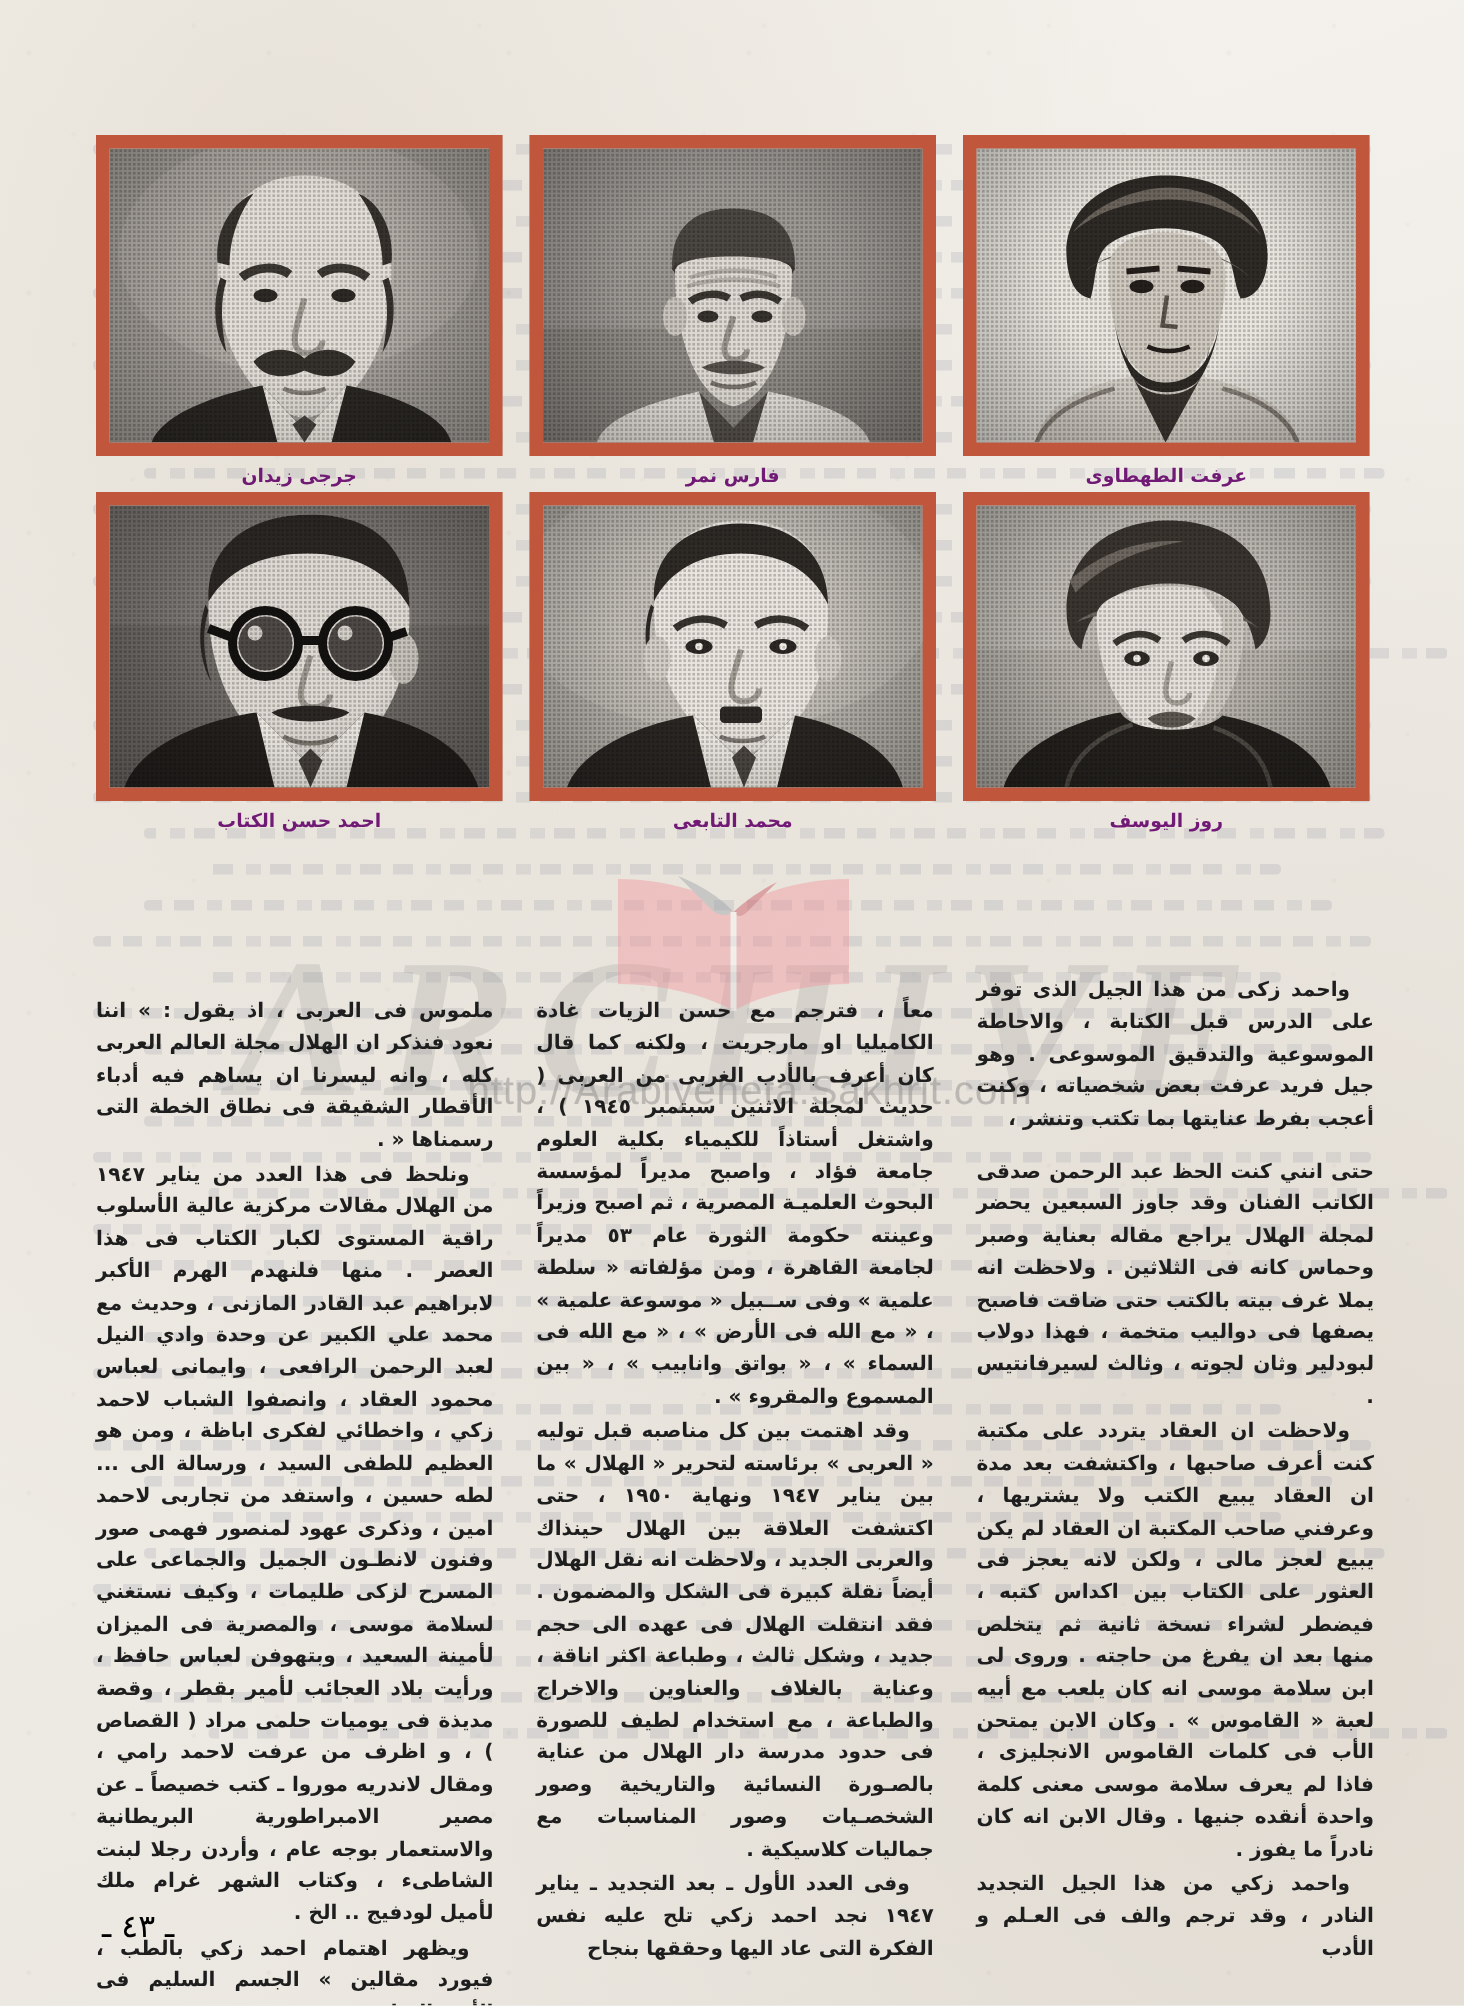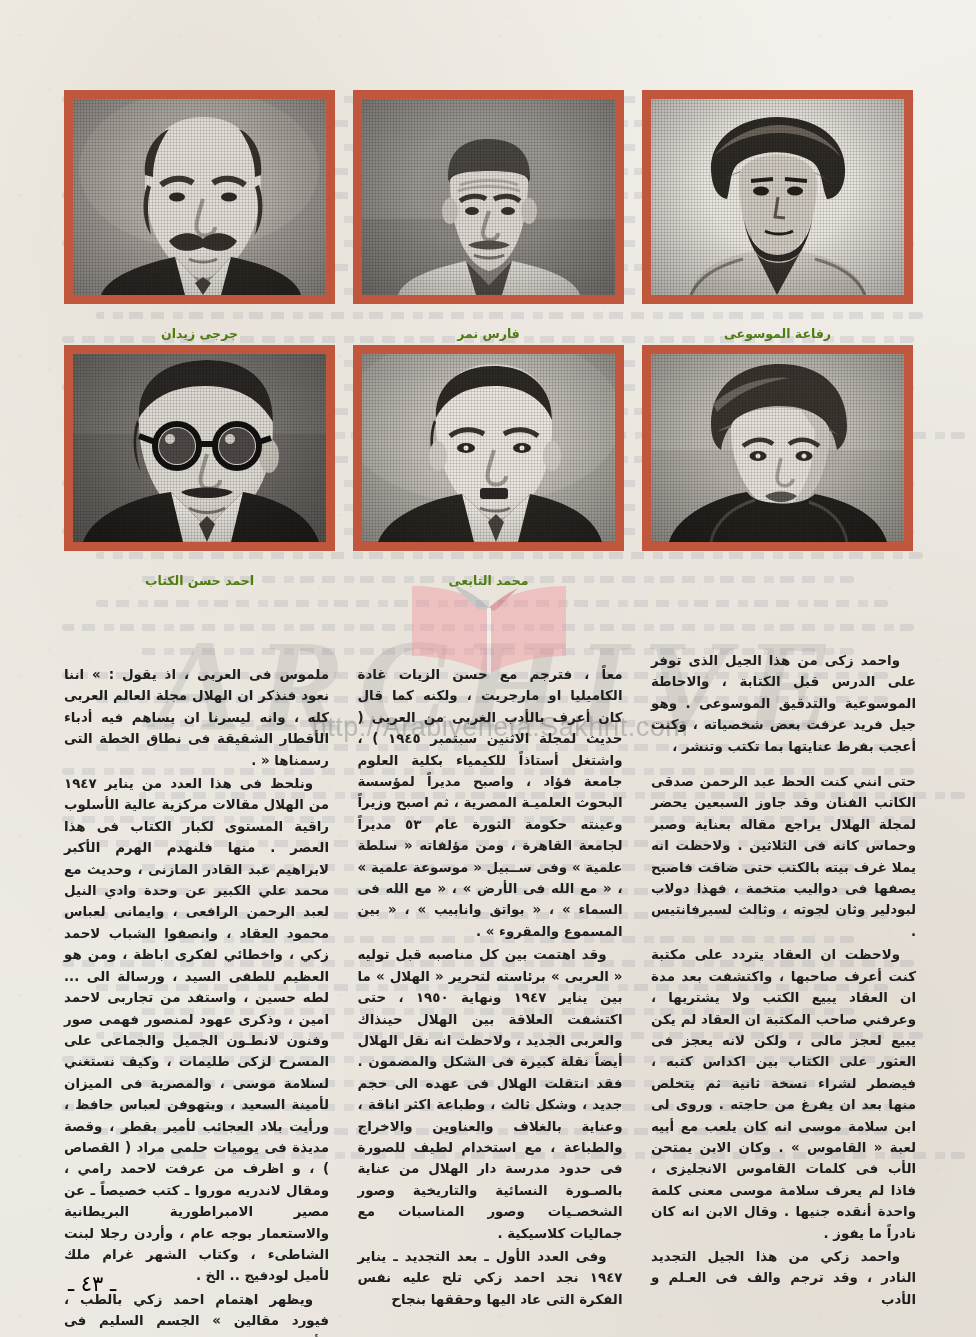--- a/index.html
+++ b/index.html
@@ -92,22 +92,22 @@
     height: 196px;
     position: relative;
     overflow: hidden;
     box-sizing: content-box;
   }
   .photo-row.row-2 .photo-frame { height: 188px; }
   .photo-caption {
     text-align: center;
     font-size: 12.5px;
     font-weight: bold;
-    color: #4d7c0f;
-    padding-top: 22px;
+    color: #701a75;
+    padding-top: 5px;
     letter-spacing: .2px;
   }
 
   
   .halftone {
     position: absolute;
     inset: 0;
     background-image:
       radial-gradient(circle, rgba(25,25,25,.40) 0 .9px, transparent 1.1px);
     background-size: 3px 3px;
@@ -283,21 +283,21 @@
             <path d="M114 132 C122 136 134 136 142 132" stroke="#241f1b" stroke-width="3" fill="none"></path>
 
             <path d="M40 196 C44 168 78 156 104 152 C112 166 142 166 150 152 C178 158 210 170 214 196 Z" fill="#d6d1c8"></path>
             <path d="M104 152 L126 196 L150 152 C142 168 112 168 104 152 Z" fill="#3a352f"></path>
             <path d="M40 196 C48 176 70 166 92 160" stroke="#8c857c" stroke-width="3" fill="none"></path>
             <path d="M214 196 C206 176 186 166 164 160" stroke="#8c857c" stroke-width="3" fill="none"></path>
           </svg>
           <div class="halftone"></div>
           <div class="vignette"></div>
         </div>
-        <div class="photo-caption">رفاعة الموسوعى</div>
+        <div class="photo-caption">عرفت الطهطاوى</div>
       </div>
 
       <div class="photo-cell">
         <div class="photo-frame">
           <svg class="portrait-svg" viewBox="0 0 253 196" preserveAspectRatio="xMidYMid slice">
             <rect width="253" height="196" fill="#8e8a85"></rect>
             <rect x="0" y="0" width="253" height="120" fill="#9b9792"></rect>
 
             <path d="M86 78 C86 50 104 40 126 40 C150 40 168 50 168 78 L166 84 C150 76 104 76 88 84 Z" fill="#4a4642"></path>
             <ellipse cx="127" cy="80" rx="41" ry="8" fill="#3d3935"></ellipse>
@@ -393,20 +393,21 @@
 
             <path d="M114 142 C122 136 138 136 146 142 C138 150 122 150 114 142 Z" fill="#5d5851"></path>
 
             <path d="M18 188 C26 160 68 142 96 138 C104 152 150 154 164 140 C194 146 228 160 236 188 Z" fill="#26231f"></path>
             <path d="M60 188 C64 166 84 152 104 146" stroke="#514c46" stroke-width="3" fill="none"></path>
             <path d="M196 188 C192 166 176 154 158 148" stroke="#514c46" stroke-width="3" fill="none"></path>
           </svg>
           <div class="halftone"></div>
           <div class="vignette"></div>
         </div>
+        <div class="photo-caption">روز اليوسف</div>
       </div>
 
       <div class="photo-cell">
         <div class="photo-frame">
           <svg class="portrait-svg" viewBox="0 0 253 188" preserveAspectRatio="xMidYMid slice">
             <rect width="253" height="188" fill="#b8b4ad"></rect>
             <ellipse cx="120" cy="64" rx="140" ry="86" fill="#c3bfb8"></ellipse>
 
             <path d="M74 68 C74 28 100 10 132 10 C168 10 190 32 190 72 C190 120 170 158 134 166 C98 158 74 116 74 68 Z" fill="#eae6df"></path>
 

